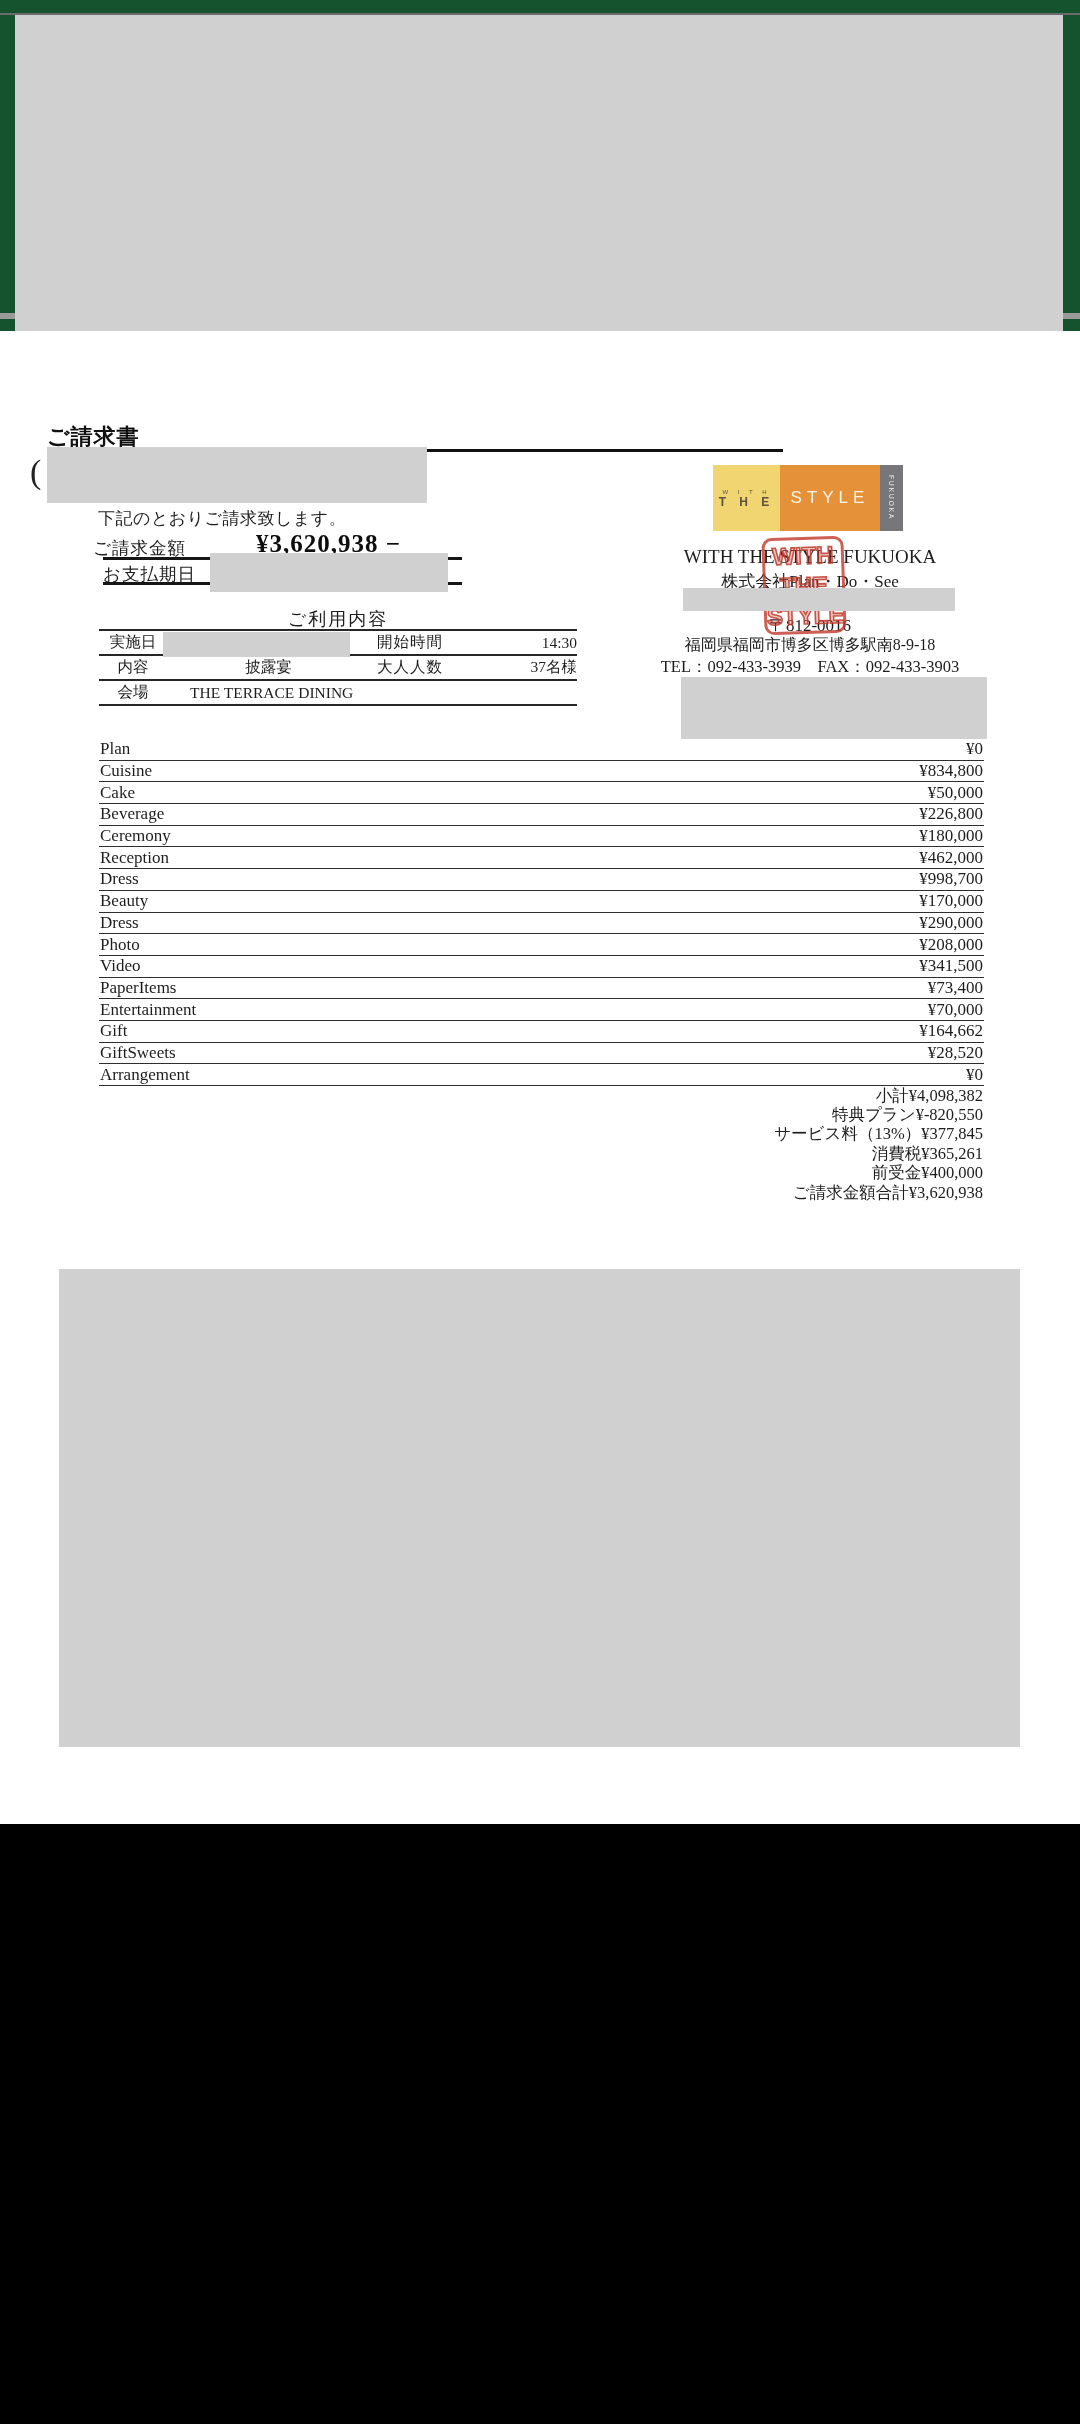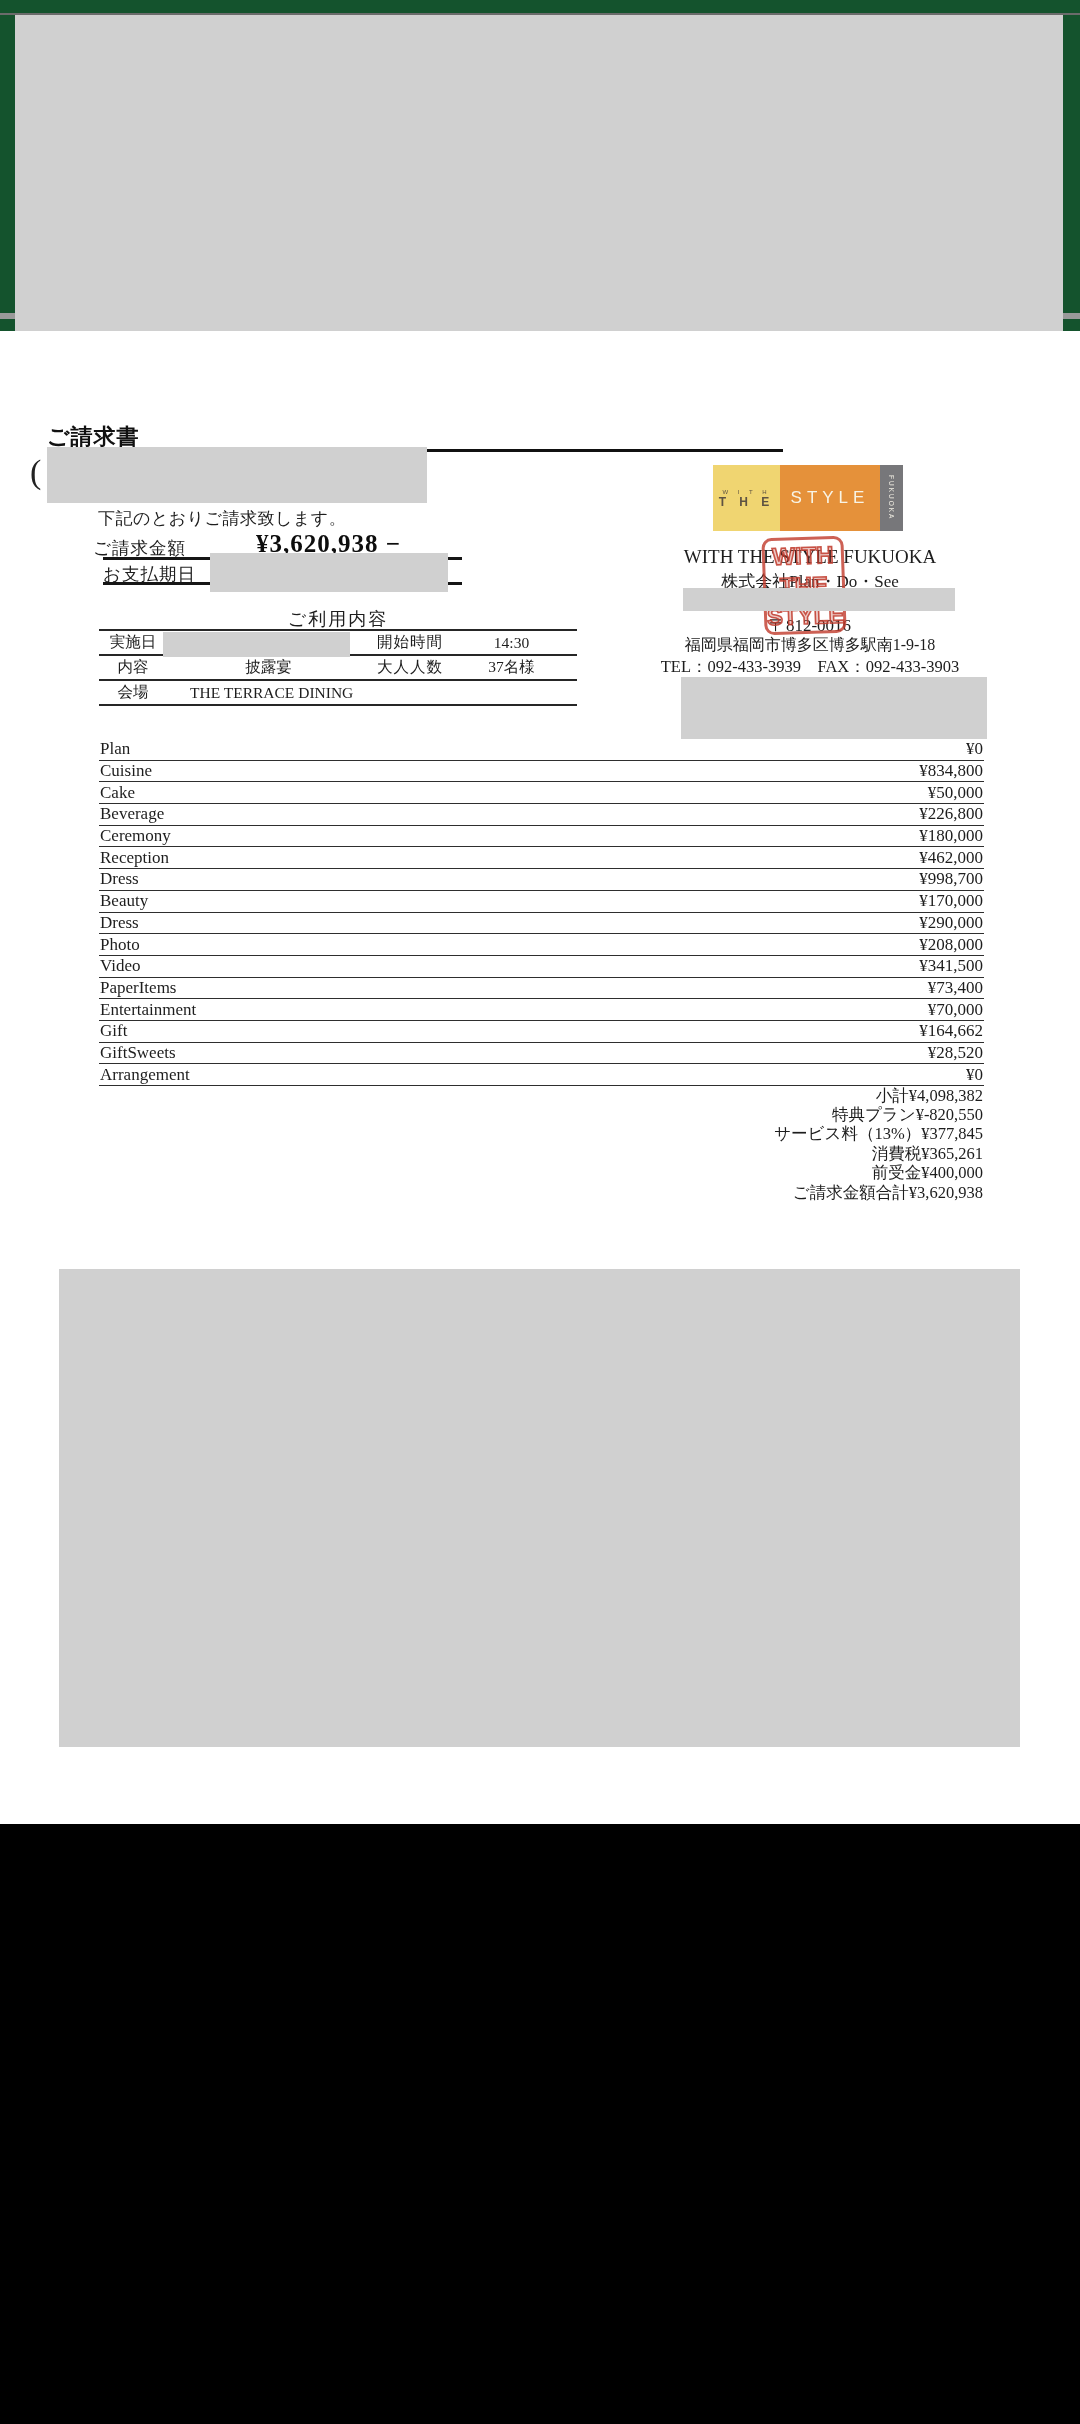--- a/index.html
+++ b/index.html
@@ -28,21 +28,21 @@
   .amount-value{left:256px;top:199px;font-size:25px;font-weight:bold;letter-spacing:1px;color:#0d0d0d;}
   .rule-thin{height:2.5px;background:#161616;}
   .due-label{left:103px;top:231px;font-size:17.5px;letter-spacing:1px;}
 
   .usage-title{left:99px;top:276px;width:478px;text-align:center;font-size:18px;letter-spacing:2px;}
   .usage-table{left:99px;top:298px;width:478px;border-top:2px solid #262626;}
   .usage-row{display:grid;grid-template-columns:64px 211px 72px 131px;height:23px;align-items:center;border-bottom:2px solid #262626;font-size:15.5px;}
   .usage-row .c1{padding-left:4px;text-align:center;}
   .usage-row .c2{text-align:center;}
   .usage-row .c3{text-align:center;letter-spacing:1px;}
-  .usage-row .c4{text-align:center;}
+  .usage-row .c4{text-align:right;}
   .usage-row.last .c2{text-align:left;padding-left:27px;}
 
   
   .rc{left:600px;width:420px;text-align:center;}
   .logo{left:713px;top:134px;width:190px;height:66px;display:flex;z-index:1;}
   .logo .seg-yellow{width:67px;background:#f0d571;display:flex;flex-direction:column;justify-content:center;align-items:center;color:#5e5342;}
   .logo .seg-yellow .tiny{font-family:"Liberation Sans",sans-serif;font-size:6px;letter-spacing:4px;line-height:6px;}
   .logo .seg-yellow .the{font-family:"Liberation Sans",sans-serif;font-size:12px;font-weight:bold;letter-spacing:5px;line-height:12px;margin-top:1px;}
   .logo .seg-orange{width:100px;background:#e5913a;display:flex;align-items:center;justify-content:center;}
   .logo .seg-orange .style{font-family:"Liberation Sans",sans-serif;font-size:17px;letter-spacing:5px;color:#f8f4e6;}
@@ -126,21 +126,21 @@
       </div>
       <div class="seg-gray">
         <div class="fuk">FUKUOKA</div>
       </div>
     </div>
 
     <div class="abs rc name-en">WITH THE STYLE FUKUOKA</div>
     <div class="abs rc name-jp">株式会社Plan・Do・See</div>
     <div class="abs redaction" style="left:683px;top:257px;width:272px;height:23px;"></div>
     <div class="abs rc postal">〒812-0016</div>
-    <div class="abs rc address">福岡県福岡市博多区博多駅南1-9-18</div>
+    <div class="abs rc address">福岡県福岡市博多区博多駅南8-9-18</div>
     <div class="abs rc telfax">TEL：092-433-3939　FAX：092-433-3903</div>
     <div class="abs redaction" style="left:681px;top:346px;width:306px;height:62px;"></div>
 
     <div class="abs stamp">
       <div>WITH</div>
       <div>THE</div>
       <div>STYLE</div>
     </div>
 
     <div class="abs items">

